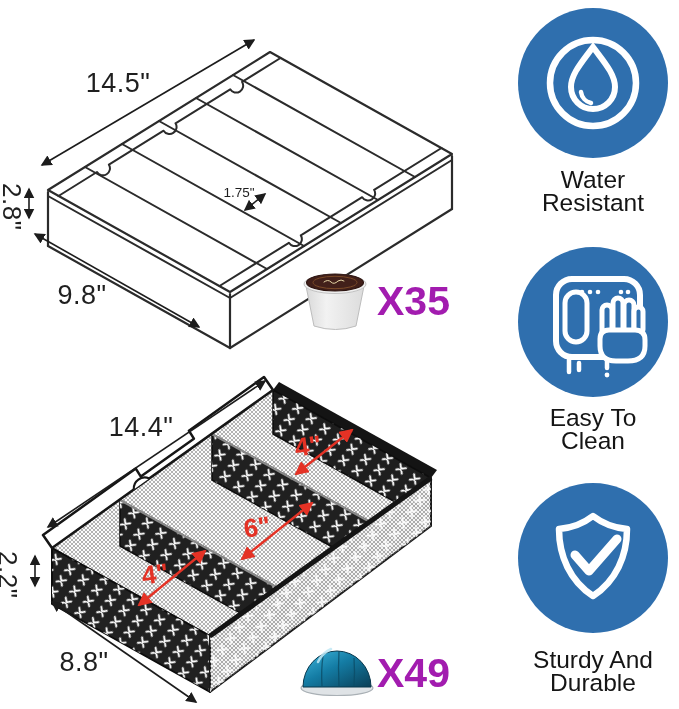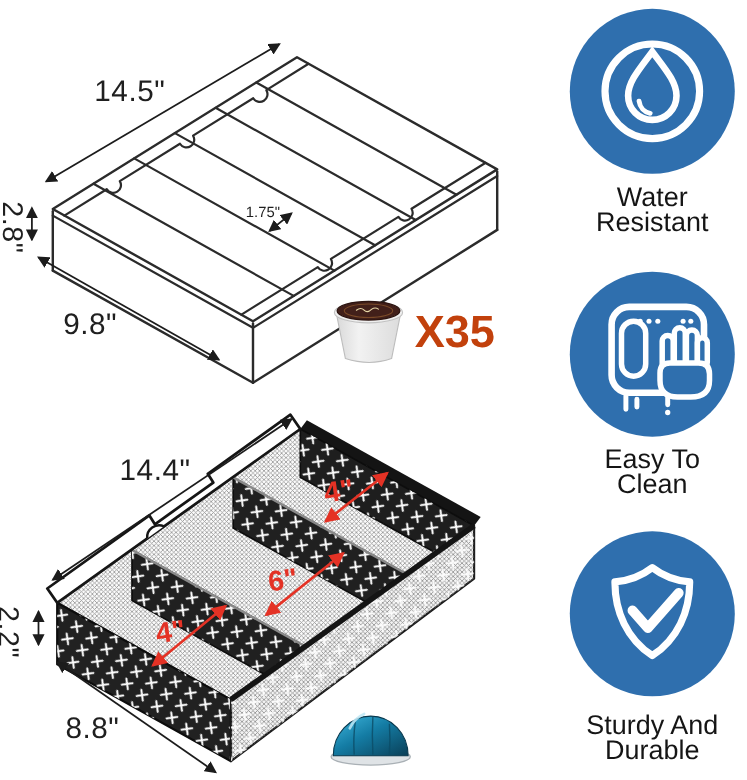--- a/index.html
+++ b/index.html
@@ -8,21 +8,21 @@
   svg{display:block;}
   .art{position:absolute;left:0;top:0;}
   .dim{position:absolute;color:#1f1f1f;font-size:27px;white-space:nowrap;
        transform:translateX(-50%);letter-spacing:0.5px;}
   .dim-small{position:absolute;color:#1f1f1f;font-size:13.5px;white-space:nowrap;
        transform:translateX(-50%);}
   .dim-vert{position:absolute;color:#1f1f1f;font-size:26px;white-space:nowrap;
        transform:rotate(90deg);transform-origin:0 0;letter-spacing:0.5px;}
   .rdim{position:absolute;color:#e43225;font-size:26px;font-weight:700;white-space:nowrap;
        transform:translateX(-50%) rotate(-8deg);}
-  .count{position:absolute;color:#c2410c;font-size:41px;font-weight:700;
+  .count{position:absolute;color:#a21caf;font-size:41px;font-weight:700;
        white-space:nowrap;letter-spacing:0px;}
   .badge-circle{position:absolute;width:150px;height:150px;border-radius:50%;}
   .badge-label{position:absolute;width:200px;text-align:center;color:#151515;
        font-size:24.5px;line-height:23px;transform:translateX(-50%);}
 </style>
 </head>
 <body>
 
 <div class="stage">
 
@@ -158,20 +158,21 @@
   <div class="dim" style="left:82px;top:280px">9.8"</div>
   <div class="dim-small" style="left:239px;top:185px">1.75"</div>
   <div class="count" style="left:377px;top:278px">X35</div>
 
   <div class="dim" style="left:141px;top:412px">14.4"</div>
   <div class="dim-vert" style="left:23px;top:551px">2.2"</div>
   <div class="dim" style="left:84px;top:647px">8.8"</div>
   <div class="rdim" style="left:308px;top:431px">4"</div>
   <div class="rdim" style="left:257px;top:512px">6"</div>
   <div class="rdim" style="left:155px;top:559px">4"</div>
+  <div class="count" style="left:377px;top:650px">X49</div>
 
   <div class="badge-circle" style="left:518px;top:8px;background:#2f6fae">
     <svg width="150" height="150" viewBox="0 0 150 150" fill="none" stroke="#ffffff" stroke-linecap="round">
       <circle cx="75" cy="75" r="43" stroke-width="6.5"></circle>
       <path d="M75 39 C64 54 53 66 53 79 a22 22 0 0 0 44 0 C97 66 86 54 75 39 Z" stroke-width="6"></path>
       <path d="M63 84 a13 13 0 0 0 10 11" stroke-width="4.5"></path>
     </svg>
   </div>
   <div class="badge-label" style="left:593px;top:168px">
     <div>Water</div>

